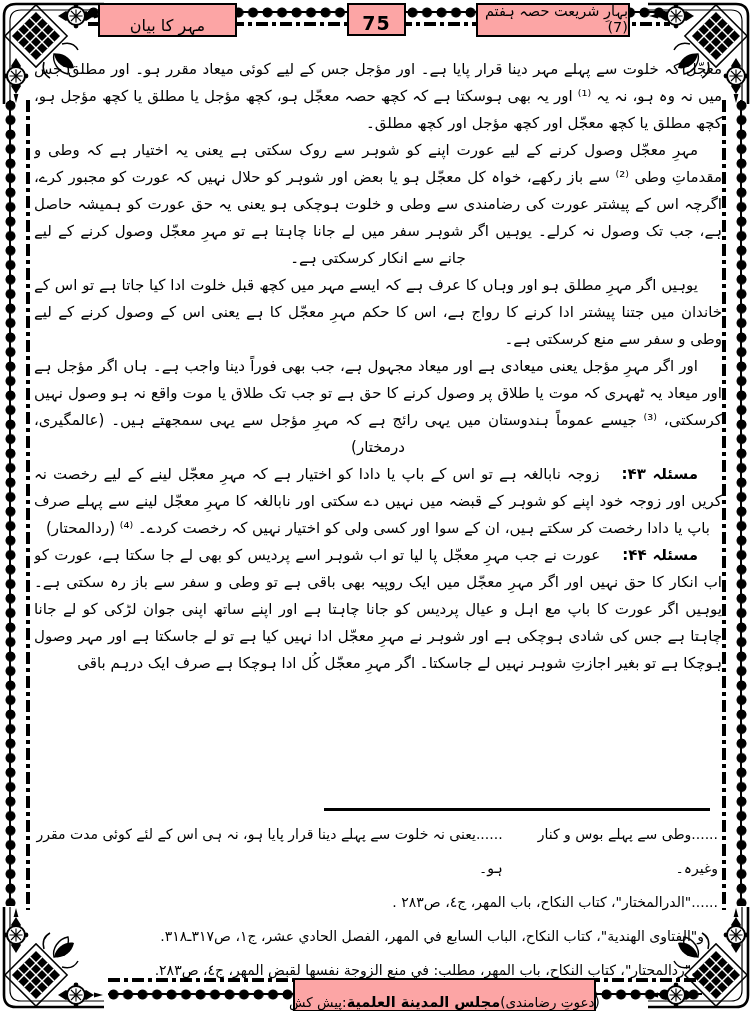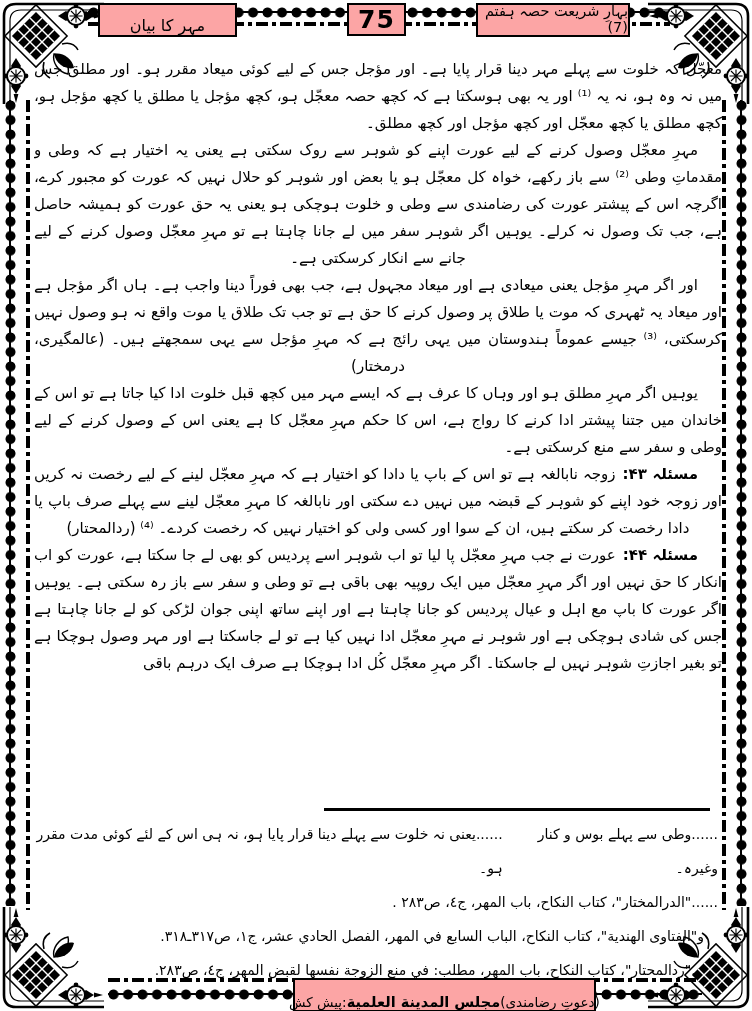--- a/index.html
+++ b/index.html
@@ -25,34 +25,34 @@
     background:repeating-linear-gradient(to bottom,#000 0 12px,rgba(0,0,0,0) 12px 16px,#000 16px 20px,rgba(0,0,0,0) 20px 24px);}
   .corner{position:absolute;width:105px;height:105px;z-index:4;}
   .corner.tl{left:0;top:0;}
   .corner.tr{right:0;top:0;transform:scaleX(-1);}
   .corner.bl{left:0;bottom:0;transform:scaleY(-1);}
   .corner.br{right:0;bottom:0;transform:scale(-1,-1);}
   
   .hbox{position:absolute;background:#fca5a5;border:2.5px solid #000;z-index:6;
     display:flex;align-items:flex-end;justify-content:center;}
   .box-title{left:476px;top:3px;width:150px;height:30px;font-size:14.5px;}
-  .box-page{left:347px;top:3px;width:55px;height:29px;font-weight:bold;font-size:25px;letter-spacing:1px;}
+  .box-page{left:347px;top:3px;width:55px;height:29px;font-weight:bold;font-size:19px;letter-spacing:1px;}
   .box-section{left:98px;top:3px;width:135px;height:30px;font-size:16px;}
   .box-footer{left:293px;top:978px;width:287px;height:30px;font-size:13.5px;padding:0 6px;white-space:nowrap;}
   .box-footer .org{font-weight:bold;font-size:14.5px;}
   
   .bodytext{
     position:absolute;left:34px;right:30px;top:56px;height:748px;overflow:hidden;
     direction:rtl;text-align:justify;font-size:15px;line-height:27px;z-index:2;
   }
   .para{margin:0;text-indent:24px;}
   .para.first{text-indent:0;}
   .para.center-last{text-align-last:center;}
   .mlabel{font-weight:bold;}
-  .mlabel:not(:empty){margin-left:7px;}
+  .mlabel:not(:empty){margin-left:22px;}
   
   .fn-divider{position:absolute;top:808px;right:42px;width:386px;height:3px;background:#000;z-index:2;}
   .footnotes{position:absolute;left:34px;right:34px;top:817px;direction:rtl;
     font-size:14px;line-height:34px;z-index:2;}
   .fn-row{display:flex;justify-content:space-between;align-items:baseline;}
   .fn{text-align:right;}
   .fn.indented{padding-right:14px;}
 </style>
 </head>
 <body>
@@ -127,22 +127,22 @@
   <div class="hbox box-page">
     <span>75</span>
   </div>
   <div class="hbox box-section" dir="rtl">
     <span>مہر کا بیان</span>
   </div>
 
   <div class="bodytext">
     <p class="para first"><b class="mlabel"></b><span>معجّل کہ خلوت سے پہلے مہر دینا قرار پایا ہے۔ اور مؤجل جس کے لیے کوئی میعاد مقرر ہو۔ اور مطلق جس میں نہ وہ ہو، نہ یہ ⁽¹⁾ اور یہ بھی ہوسکتا ہے کہ کچھ حصہ معجّل ہو، کچھ مؤجل یا مطلق یا کچھ مؤجل ہو، کچھ مطلق یا کچھ معجّل اور کچھ مؤجل اور کچھ مطلق۔</span></p>
     <p class="para center-last"><b class="mlabel"></b><span>مہرِ معجّل وصول کرنے کے لیے عورت اپنے کو شوہر سے روک سکتی ہے یعنی یہ اختیار ہے کہ وطی و مقدماتِ وطی ⁽²⁾ سے باز رکھے، خواہ کل معجّل ہو یا بعض اور شوہر کو حلال نہیں کہ عورت کو مجبور کرے، اگرچہ اس کے پیشتر عورت کی رضامندی سے وطی و خلوت ہوچکی ہو یعنی یہ حق عورت کو ہمیشہ حاصل ہے، جب تک وصول نہ کرلے۔ یوہیں اگر شوہر سفر میں لے جانا چاہتا ہے تو مہرِ معجّل وصول کرنے کے لیے جانے سے انکار کرسکتی ہے۔</span></p>
+    <p class="para"><b class="mlabel"></b><span>یوہیں اگر مہرِ مطلق ہو اور وہاں کا عرف ہے کہ ایسے مہر میں کچھ قبل خلوت ادا کیا جاتا ہے تو اس کے خاندان میں جتنا پیشتر ادا کرنے کا رواج ہے، اس کا حکم مہرِ معجّل کا ہے یعنی اس کے وصول کرنے کے لیے وطی و سفر سے منع کرسکتی ہے۔</span></p>
     <p class="para center-last"><b class="mlabel"></b><span>اور اگر مہرِ مؤجل یعنی میعادی ہے اور میعاد مجہول ہے، جب بھی فوراً دینا واجب ہے۔ ہاں اگر مؤجل ہے اور میعاد یہ ٹھہری کہ موت یا طلاق پر وصول کرنے کا حق ہے تو جب تک طلاق یا موت واقع نہ ہو وصول نہیں کرسکتی، ⁽³⁾ جیسے عموماً ہندوستان میں یہی رائج ہے کہ مہرِ مؤجل سے یہی سمجھتے ہیں۔ (عالمگیری، درمختار)</span></p>
-    <p class="para"><b class="mlabel"></b><span>یوہیں اگر مہرِ مطلق ہو اور وہاں کا عرف ہے کہ ایسے مہر میں کچھ قبل خلوت ادا کیا جاتا ہے تو اس کے خاندان میں جتنا پیشتر ادا کرنے کا رواج ہے، اس کا حکم مہرِ معجّل کا ہے یعنی اس کے وصول کرنے کے لیے وطی و سفر سے منع کرسکتی ہے۔</span></p>
     <p class="para center-last"><b class="mlabel">مسئلہ ۴۳:</b><span>زوجہ نابالغہ ہے تو اس کے باپ یا دادا کو اختیار ہے کہ مہرِ معجّل لینے کے لیے رخصت نہ کریں اور زوجہ خود اپنے کو شوہر کے قبضہ میں نہیں دے سکتی اور نابالغہ کا مہرِ معجّل لینے سے پہلے صرف باپ یا دادا رخصت کر سکتے ہیں، ان کے سوا اور کسی ولی کو اختیار نہیں کہ رخصت کردے۔ ⁽⁴⁾ (ردالمحتار)</span></p>
     <p class="para"><b class="mlabel">مسئلہ ۴۴:</b><span>عورت نے جب مہرِ معجّل پا لیا تو اب شوہر اسے پردیس کو بھی لے جا سکتا ہے، عورت کو اب انکار کا حق نہیں اور اگر مہرِ معجّل میں ایک روپیہ بھی باقی ہے تو وطی و سفر سے باز رہ سکتی ہے۔ یوہیں اگر عورت کا باپ مع اہل و عیال پردیس کو جانا چاہتا ہے اور اپنے ساتھ اپنی جوان لڑکی کو لے جانا چاہتا ہے جس کی شادی ہوچکی ہے اور شوہر نے مہرِ معجّل ادا نہیں کیا ہے تو لے جاسکتا ہے اور مہر وصول ہوچکا ہے تو بغیر اجازتِ شوہر نہیں لے جاسکتا۔ اگر مہرِ معجّل کُل ادا ہوچکا ہے صرف ایک درہم باقی</span></p>
   </div>
 
   <div class="fn-divider"></div>
   <div class="footnotes">
     <div class="fn-row">
       <span class="fn">......وطی سے پہلے بوس و کنار وغیرہ۔</span>
       <span class="fn">......یعنی نہ خلوت سے پہلے دینا قرار پایا ہو، نہ ہی اس کے لئے کوئی مدت مقرر ہو۔</span>
     </div>

